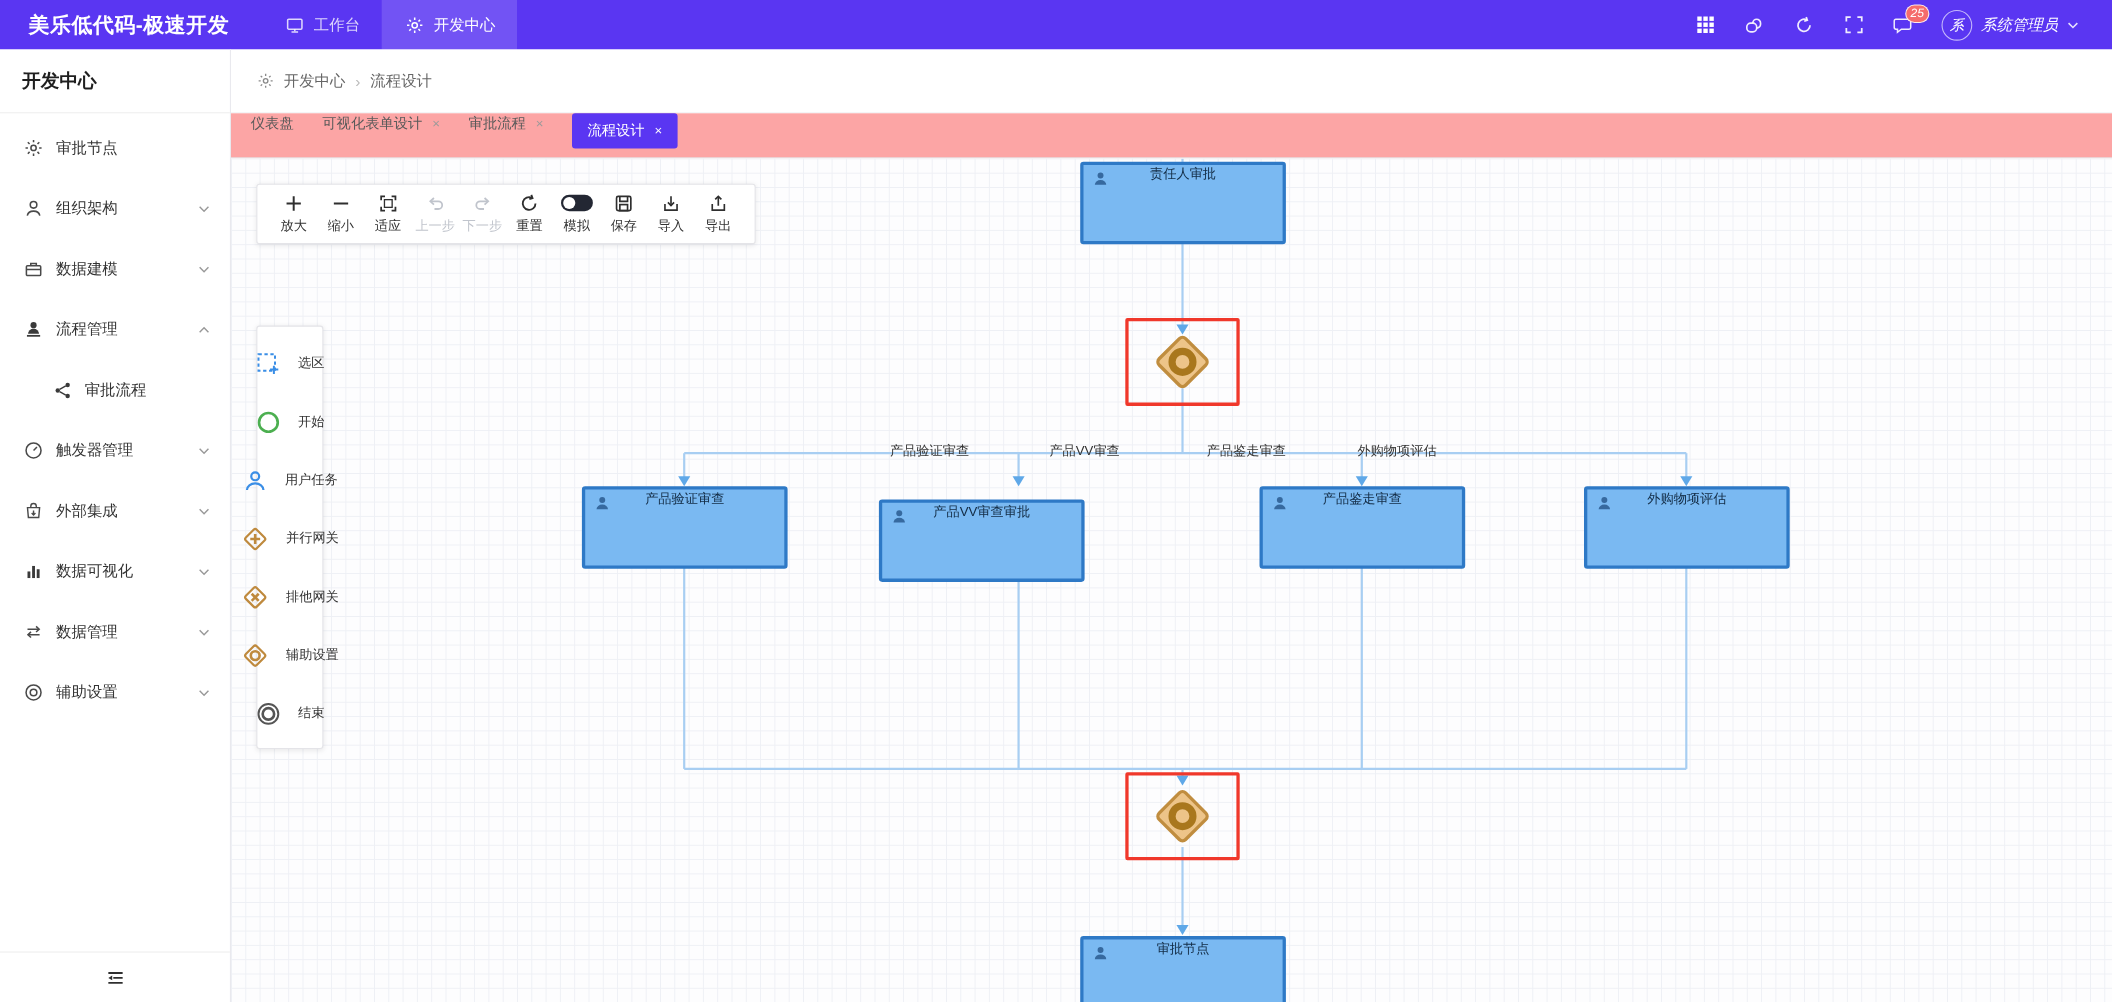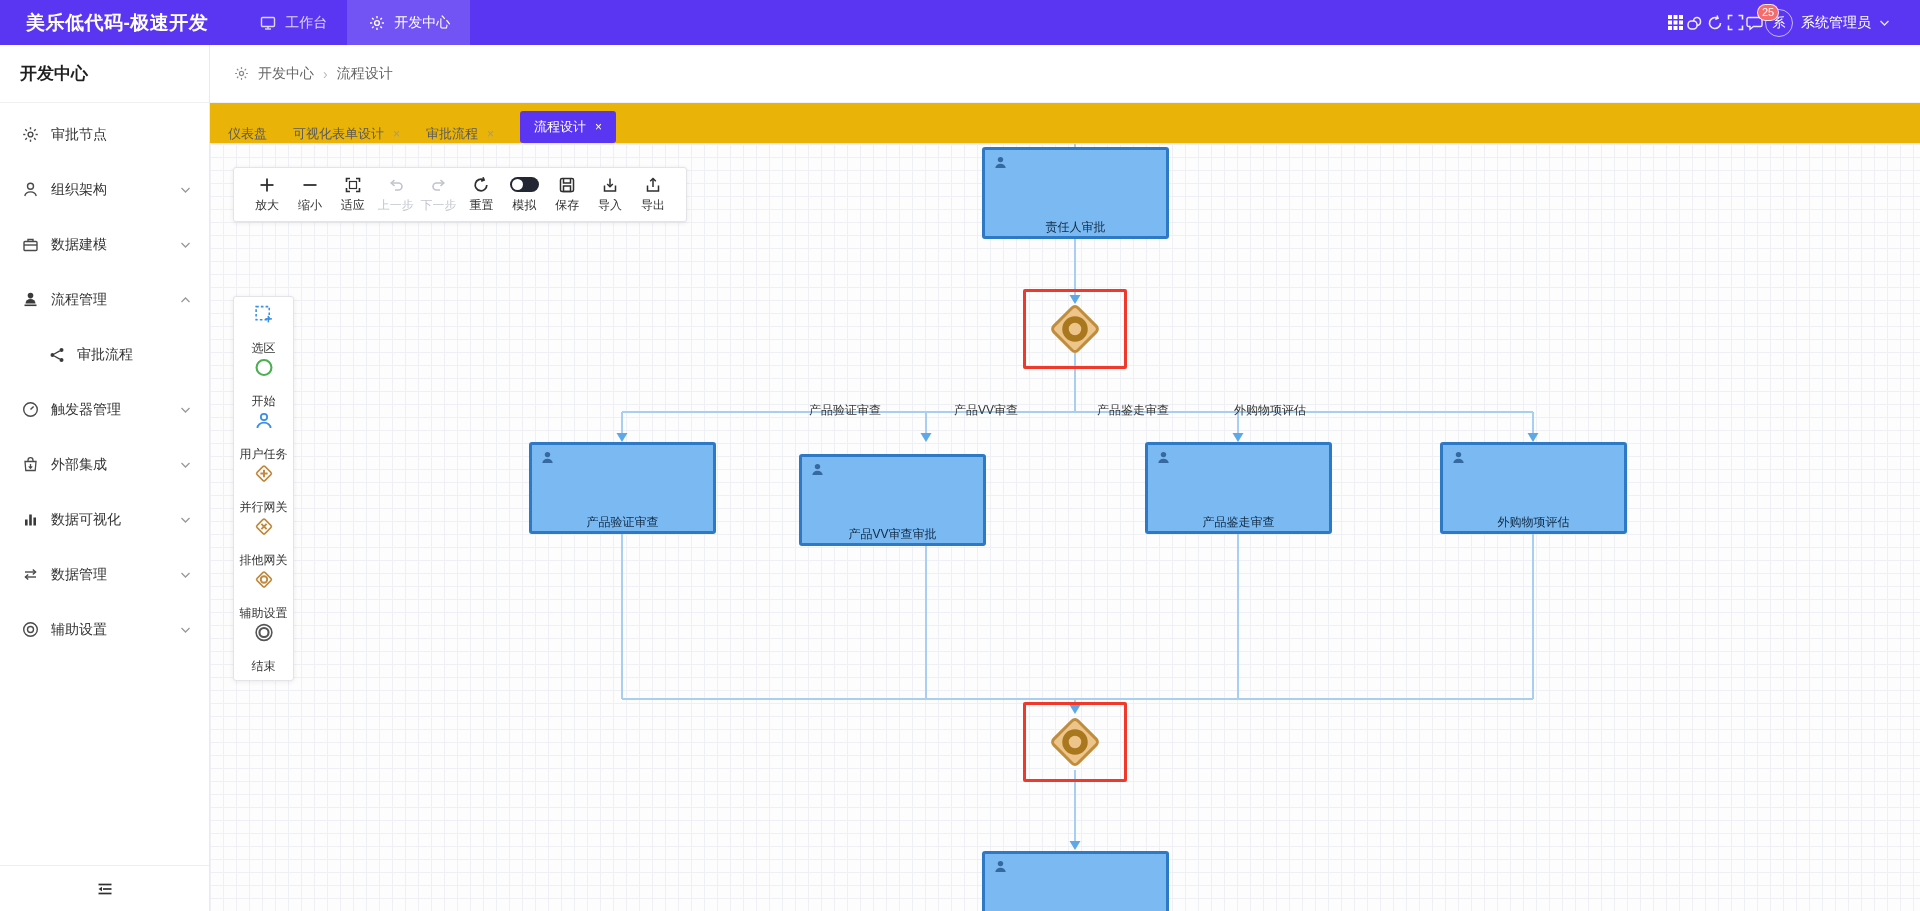--- a/index.html
+++ b/index.html
@@ -5,21 +5,21 @@
   * { box-sizing: border-box; margin: 0; padding: 0; }
   html,body { width:1920px; height:911px; overflow:hidden; }
   body { font-family:"Liberation Sans","DejaVu Sans",sans-serif; font-size:14px; color:#333; }
   .app { width:1920px; height:911px; display:flex; flex-direction:column; background:#fff; }
 
   
   .navbar { height:45px; background:#5a36f2; display:flex; align-items:center; color:#fff; flex:0 0 45px;justify-content:flex-end; }
   .logo { font-size:19px; font-weight:bold; padding:0 30px 0 26px; letter-spacing:.5px; white-space:nowrap; }
   .nav-item { height:45px; display:flex; align-items:center; gap:7px; padding:0 20px; font-size:14px; color:rgba(255,255,255,.78); cursor:pointer; }
   .nav-item.active { background:rgba(255,255,255,.15); color:#fff; }
-  .nav-right { margin-left:auto; display:flex; align-items:center; padding-right:30px; }
+  .nav-right { margin-left:auto; display:flex; align-items:center; gap:25px; padding-right:30px;font-style:italic; }
   .nav-ic { display:flex; align-items:center; justify-content:center; width:20px; height:20px; position:relative; }
   .badge { position:absolute; top:-9px; right:-14px; background:#f56c6c; color:#fff; font-size:11px; line-height:15px; min-width:22px; text-align:center; border-radius:9px; border:1px solid rgba(255,255,255,.85); padding:0 3px; }
   .avatar { width:28px; height:28px; border-radius:50%; border:1px solid rgba(255,255,255,.65); display:flex; align-items:center; justify-content:center; font-size:13px; }
   .user-wrap { display:flex; align-items:center; gap:8px; }
 
   
   .body { flex:1; display:flex; min-height:0; }
 
   
   .sidebar { width:210px; flex:0 0 210px; background:#fff; border-right:1px solid #e9e9ee; position:relative; }
@@ -28,21 +28,21 @@
   .menu-item { height:55px; display:flex; align-items:center; gap:12px; padding:0 18px 0 22px; font-size:14px; color:#333; cursor:pointer; }
   .menu-item .mi { width:17px; height:17px; flex:0 0 17px; display:flex; align-items:center; justify-content:center; }
   .menu-item .chev { margin-left:auto; color:#9a9a9a; display:flex; }
   .menu-item.sub { padding-left:48px; }
   .collapse-bar { position:absolute; bottom:0; left:0; width:100%; height:46px; border-top:1px solid #eee; display:flex; align-items:center; justify-content:center; cursor:pointer; }
 
   
   .main { flex:1; display:flex; flex-direction:column; min-width:0; }
   .breadcrumb-bar { height:58px; flex:0 0 58px; background:#fff; display:flex; align-items:center; gap:9px; padding-left:24px; font-size:14px; color:#666; border-bottom:1px solid #f2f2f4; }
   .crumb-sep { color:#bbb; }
-  .tabs-bar { height:41px; flex:0 0 41px; background:#eab308; display:flex; align-items:flex-end; gap:26px; padding-left:18px; font-size:13px; color:#5a5a5a; border-bottom:1px solid #e4e4e8; }
+  .tabs-bar { height:41px; flex:0 0 41px; background:#fca5a5; display:flex; align-items:flex-start; gap:26px; padding-left:18px; font-size:13px; color:#5a5a5a; border-bottom:1px solid #e4e4e8; }
   .tab { display:flex; align-items:center; gap:9px; cursor:pointer; white-space:nowrap; }
   .tab .x { color:#9a9a9a; font-size:12px; line-height:1; }
   .tab .x::before { content:"×"; }
   .tab.active { background:#5a36f2; color:#fff; padding:7px 14px; border-radius:3px; }
   .tab.active .x { color:#fff; }
 
   
   .canvas { flex:1; position:relative; overflow:hidden; background-color:#fdfdfe;
             background-image:linear-gradient(to right,#eef0f5 1px,transparent 1px),
                              linear-gradient(to bottom,#eef0f5 1px,transparent 1px);
@@ -51,23 +51,23 @@
 
   .card { position:absolute; background:#fff; border:1px solid #e4e4e8; border-radius:3px; box-shadow:0 1px 5px rgba(0,0,0,.08); }
   .toolbar { left:23px; top:23px; width:454px; height:55px; display:flex; align-items:center; justify-content:space-between; padding:0 13px; }
   .tool { display:flex; flex-direction:column; align-items:center; gap:3px; font-size:12px; color:#333; width:40px; cursor:pointer; }
   .tool .ic { height:19px; display:flex; align-items:center; justify-content:center; }
   .tool.disabled { color:#c0c4cc; cursor:default; }
   .toggle { width:29px; height:15px; border-radius:8px; background:#232733; position:relative; }
   .toggle .knob { position:absolute; left:2px; top:2px; width:11px; height:11px; border-radius:50%; background:#fff; }
 
   .palette { left:23px; top:152px; width:61px; padding:7px 0 5px; display:flex; flex-direction:column; align-items:center; }
-  .pal-item { height:53px; display:flex; flex-direction:column; align-items:center; justify-content:center; gap:15px; font-size:12px; color:#333; cursor:grab; white-space:nowrap; }
-
-  .node { position:absolute; width:187px; height:92px; background:#7ab9f2; border:3px solid #2e79c6; border-radius:3px; display:flex; align-items:flex-end; justify-content:center; font-size:12px; color:#122b44; cursor:move; }
+  .pal-item { height:53px; display:flex; flex-direction:row; align-items:center; justify-content:center; gap:15px; font-size:12px; color:#333; cursor:grab; white-space:nowrap; }
+
+  .node { position:absolute; width:187px; height:75px; background:#7ab9f2; border:3px solid #2e79c6; border-radius:3px; display:flex; align-items:flex-start; justify-content:center; font-size:12px; color:#122b44; cursor:move; }
   .node .person { position:absolute; top:5px; left:8px; }
   .selection { position:absolute; width:104px; height:80px; border:3px solid #f0382b; border-radius:2px; pointer-events:none; }
   .gw { position:absolute; width:60px; height:60px; cursor:move; }
   .edge-label { position:absolute; transform:translate(-50%,-50%); font-size:12px; color:#333; white-space:nowrap; }
 </style>
 </head>
 <body>
 
 <div class="app">
 

